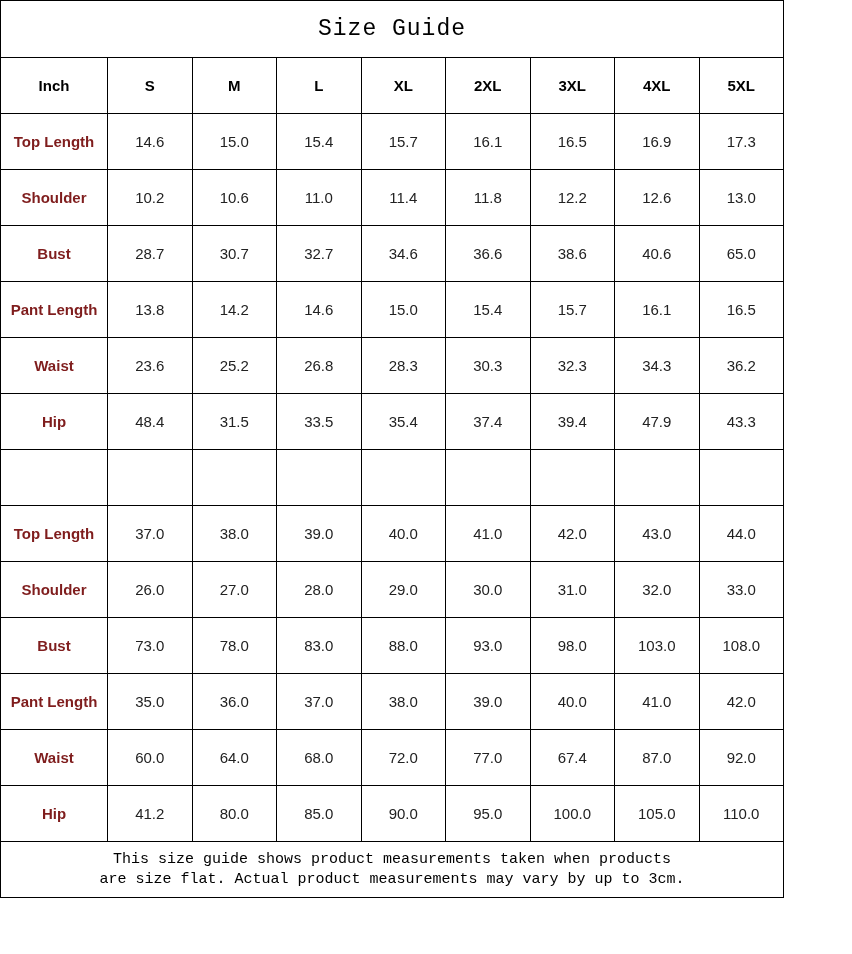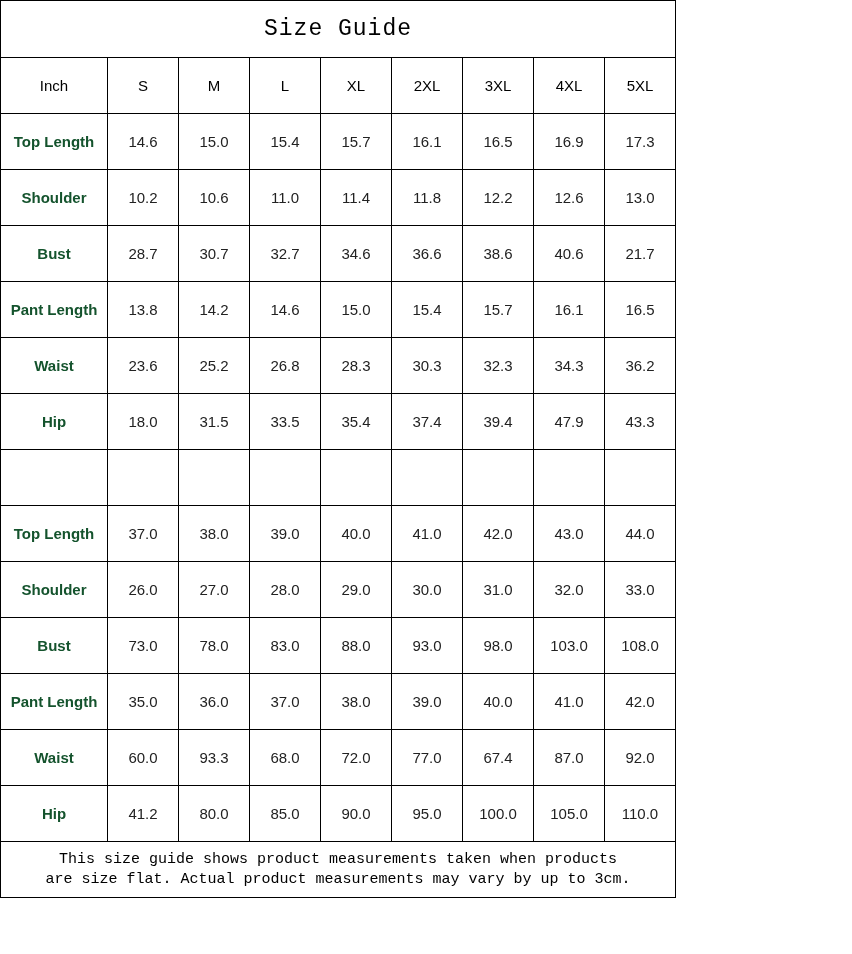--- a/index.html
+++ b/index.html
@@ -9,21 +9,21 @@
   }
   .page {
     width: 852px;
     height: 954px;
     background: #ffffff;
     box-sizing: border-box;
   }
   table.size-guide {
     border-collapse: collapse;
     table-layout: fixed;
-    width: 676px;
+    width: 784px;
     background: #ffffff;
   }
   table.size-guide td {
     border: 1px solid #000000;
     text-align: center;
     vertical-align: middle;
     padding: 0;
     overflow: hidden;
   }
   col.c-label { width: 107px; }
@@ -32,34 +32,34 @@
     font-family: "Liberation Mono", "DejaVu Sans Mono", monospace;
     font-size: 23px;
     font-weight: 400;
     color: #000000;
     letter-spacing: 1px;
   }
   tr.header-row td {
     height: 55px;
     font-family: "Liberation Sans", "DejaVu Sans", sans-serif;
     font-size: 15px;
-    font-weight: 400;
+    font-weight: 700;
     color: #000000;
     margin-left: 16px;
   }
   tr.data-row td {
     height: 55px;
     font-family: "Liberation Sans", "DejaVu Sans", sans-serif;
     font-size: 15px;
     font-weight: 400;
     color: #222222;
   }
   tr.data-row td.label-cell {
     font-weight: 700;
-    color: #14532d;
+    color: #7f1d1d;
   }
   tr.spacer-row td {
     height: 55px;
   }
   tr.footer-row td {
     height: 55px;
     font-family: "Liberation Mono", "DejaVu Sans Mono", monospace;
     font-size: 15px;
     font-weight: 400;
     color: #000000;
@@ -115,21 +115,21 @@
         </tr>
         <tr class="data-row">
           <td class="label-cell">Bust</td>
           <td class="value-cell">28.7</td>
           <td class="value-cell">30.7</td>
           <td class="value-cell">32.7</td>
           <td class="value-cell">34.6</td>
           <td class="value-cell">36.6</td>
           <td class="value-cell">38.6</td>
           <td class="value-cell">40.6</td>
-          <td class="value-cell">21.7</td>
+          <td class="value-cell">65.0</td>
         </tr>
         <tr class="data-row">
           <td class="label-cell">Pant Length</td>
           <td class="value-cell">13.8</td>
           <td class="value-cell">14.2</td>
           <td class="value-cell">14.6</td>
           <td class="value-cell">15.0</td>
           <td class="value-cell">15.4</td>
           <td class="value-cell">15.7</td>
           <td class="value-cell">16.1</td>
@@ -141,21 +141,21 @@
           <td class="value-cell">25.2</td>
           <td class="value-cell">26.8</td>
           <td class="value-cell">28.3</td>
           <td class="value-cell">30.3</td>
           <td class="value-cell">32.3</td>
           <td class="value-cell">34.3</td>
           <td class="value-cell">36.2</td>
         </tr>
         <tr class="data-row">
           <td class="label-cell">Hip</td>
-          <td class="value-cell">18.0</td>
+          <td class="value-cell">48.4</td>
           <td class="value-cell">31.5</td>
           <td class="value-cell">33.5</td>
           <td class="value-cell">35.4</td>
           <td class="value-cell">37.4</td>
           <td class="value-cell">39.4</td>
           <td class="value-cell">47.9</td>
           <td class="value-cell">43.3</td>
         </tr>
         <tr class="spacer-row">
           <td></td>
@@ -208,21 +208,21 @@
           <td class="value-cell">37.0</td>
           <td class="value-cell">38.0</td>
           <td class="value-cell">39.0</td>
           <td class="value-cell">40.0</td>
           <td class="value-cell">41.0</td>
           <td class="value-cell">42.0</td>
         </tr>
         <tr class="data-row">
           <td class="label-cell">Waist</td>
           <td class="value-cell">60.0</td>
-          <td class="value-cell">93.3</td>
+          <td class="value-cell">64.0</td>
           <td class="value-cell">68.0</td>
           <td class="value-cell">72.0</td>
           <td class="value-cell">77.0</td>
           <td class="value-cell">67.4</td>
           <td class="value-cell">87.0</td>
           <td class="value-cell">92.0</td>
         </tr>
         <tr class="data-row">
           <td class="label-cell">Hip</td>
           <td class="value-cell">41.2</td>

